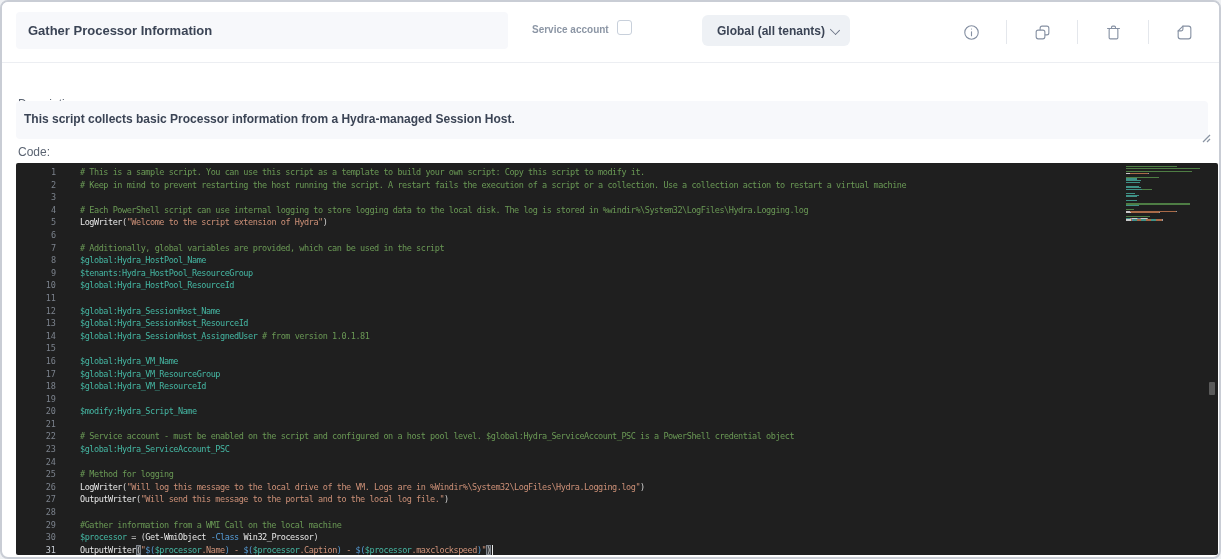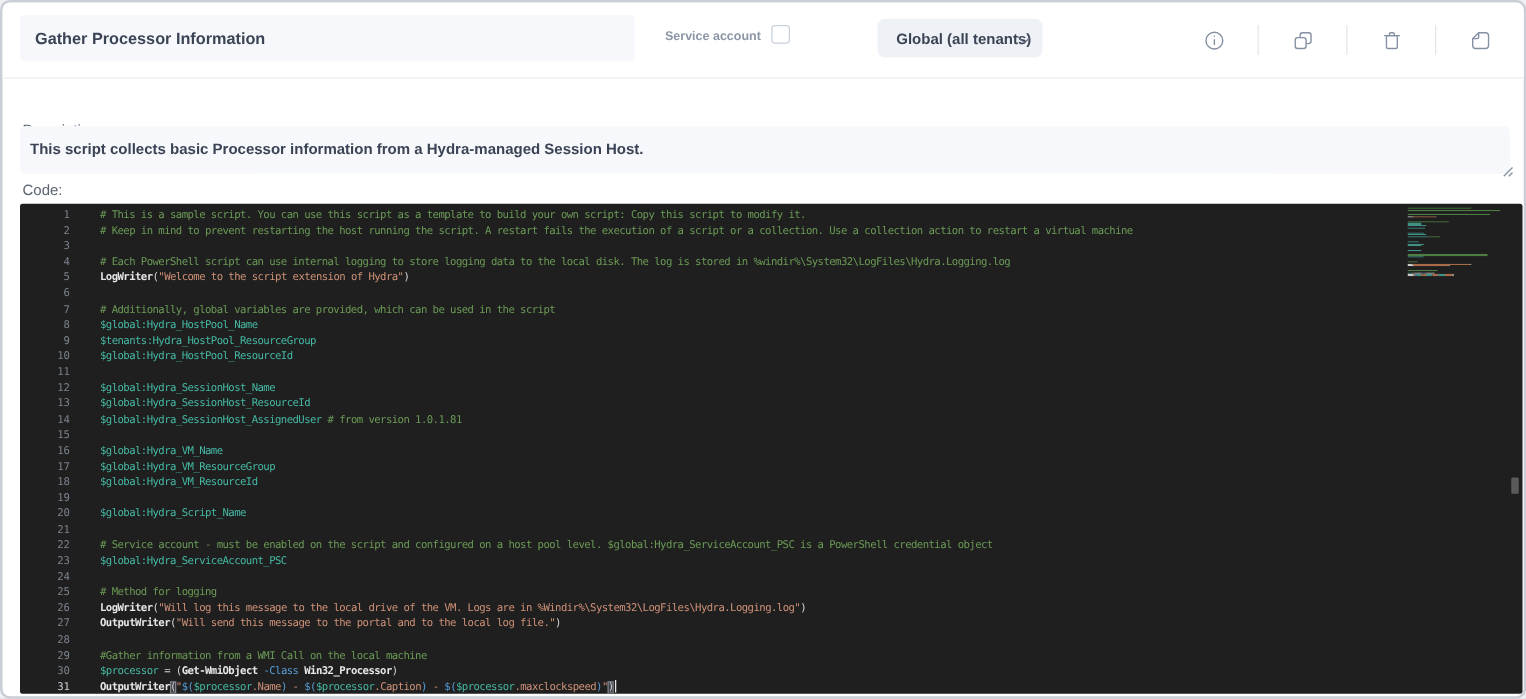--- a/index.html
+++ b/index.html
@@ -6,21 +6,21 @@
   .frame{position:relative;width:1221px;height:559px;box-sizing:border-box;background:#fff;
          border:2px solid #c9cdd5;border-radius:8px;overflow:hidden;}
   
   .header{position:absolute;left:0;top:0;width:100%;height:60px;border-bottom:1px solid #eceef2;background:#fff;}
   .name-input{position:absolute;left:14px;top:10px;width:492px;height:37px;box-sizing:border-box;
       background:#f7f8fb;border:none;border-radius:4px;padding:0 12px;
       font-family:"Liberation Sans",sans-serif;font-size:13px;font-weight:700;color:#3b4455;outline:none;}
   .svc-label{position:absolute;left:530px;top:22px;font-size:10px;font-weight:600;color:#8c96a5;}
   .checkbox{position:absolute;left:615px;top:18px;width:13px;height:13px;background:#fff;
       border:1.5px solid #c8d0db;border-radius:3px;cursor:pointer;}
-  .dropdown{position:absolute;left:700px;top:13px;width:132px;height:31px;background:#eef1f5;border-radius:6px;
+  .dropdown{position:absolute;left:700px;top:13px;width:148px;height:31px;background:#eef1f5;border-radius:6px;
       display:flex;align-items:center;cursor:pointer;}
   .dropdown .dd-label{margin-left:15px;font-size:12px;font-weight:700;color:#3b4455;}
   .dropdown .chev{position:absolute;right:11px;top:11px;width:7px;height:7px;
       border-right:1.5px solid #6b7486;border-bottom:1.5px solid #6b7486;transform:rotate(45deg) scale(1,.8);}
   .iconbar{position:absolute;right:0;top:0;height:60px;display:flex;align-items:center;}
   .icon-btn{width:38px;height:38px;display:flex;align-items:center;justify-content:center;cursor:pointer;
       background:none;border:none;padding:0;margin:0 16px;}
   .icon-btn svg{stroke:#8590a2;fill:none;stroke-width:1.4;stroke-linecap:round;stroke-linejoin:round;}
   .vdiv{width:1px;height:24px;background:#e4e7ec;}
   
@@ -34,21 +34,21 @@
   .editor{position:absolute;left:14px;top:161px;width:1202px;height:392px;background:#1f1f1f;
       border-radius:2px;overflow:hidden;font-family:"DejaVu Sans Mono",monospace;
       font-size:8.5px;letter-spacing:-0.45px;cursor:text;}
   .code-lines{padding-top:3px;}
   .cl{display:flex;height:12.6px;line-height:12.6px;white-space:pre;}
   .gut{display:inline-block;width:40px;text-align:right;color:#7b828c;flex:none;letter-spacing:0;}
   .gut-active{color:#c8cdd4;}
   .ct{margin-left:24px;}
   .tok-c{color:#6a9955;}
   .tok-v{color:#45b8a4;}
-  .tok-w{color:#e8e8e8;font-weight:bold;}
+  .tok-w{color:#e8e8e8;font-weight:normal;}
   .tok-s{color:#ce9178;}
   .tok-p{color:#d4d4d4;}
   .tok-b{color:#569cd6;}
   .tok-m{color:#d4d4d4;outline:1px solid #7e848c;outline-offset:-1px;background:#3a3d41;}
   .caret{display:inline-block;width:1.5px;height:10px;background:#eaeaea;vertical-align:middle;margin-left:1px;}
   .minimap{position:absolute;right:12px;top:3px;width:80px;}
   .mm-row{height:1.1px;margin-bottom:0.7px;font-size:0;white-space:nowrap;overflow:hidden;max-width:78px;}
   .mm-seg{display:inline-block;height:1.1px;}
   .scroll-thumb{position:absolute;right:3px;top:219px;width:6px;height:13px;background:#8b8b8b;opacity:.55;border-radius:1px;cursor:grab;}
 </style>
@@ -124,21 +124,21 @@
         <div class="cl"><span class="gut">10</span><span class="ct"><span class="tok-v">$global:Hydra_HostPool_ResourceId</span></span></div>
         <div class="cl"><span class="gut">11</span><span class="ct"></span></div>
         <div class="cl"><span class="gut">12</span><span class="ct"><span class="tok-v">$global:Hydra_SessionHost_Name</span></span></div>
         <div class="cl"><span class="gut">13</span><span class="ct"><span class="tok-v">$global:Hydra_SessionHost_ResourceId</span></span></div>
         <div class="cl"><span class="gut">14</span><span class="ct"><span class="tok-v">$global:Hydra_SessionHost_AssignedUser </span><span class="tok-c"># from version 1.0.1.81</span></span></div>
         <div class="cl"><span class="gut">15</span><span class="ct"></span></div>
         <div class="cl"><span class="gut">16</span><span class="ct"><span class="tok-v">$global:Hydra_VM_Name</span></span></div>
         <div class="cl"><span class="gut">17</span><span class="ct"><span class="tok-v">$global:Hydra_VM_ResourceGroup</span></span></div>
         <div class="cl"><span class="gut">18</span><span class="ct"><span class="tok-v">$global:Hydra_VM_ResourceId</span></span></div>
         <div class="cl"><span class="gut">19</span><span class="ct"></span></div>
-        <div class="cl"><span class="gut">20</span><span class="ct"><span class="tok-v">$global:Hydra_Script_Name</span></span></div>
+        <div class="cl"><span class="gut">20</span><span class="ct"><span class="tok-v">$modify:Hydra_Script_Name</span></span></div>
         <div class="cl"><span class="gut">21</span><span class="ct"></span></div>
         <div class="cl"><span class="gut">22</span><span class="ct"><span class="tok-c"># Service account - must be enabled on the script and configured on a host pool level. $global:Hydra_ServiceAccount_PSC is a PowerShell credential object</span></span></div>
         <div class="cl"><span class="gut">23</span><span class="ct"><span class="tok-v">$global:Hydra_ServiceAccount_PSC</span></span></div>
         <div class="cl"><span class="gut">24</span><span class="ct"></span></div>
         <div class="cl"><span class="gut">25</span><span class="ct"><span class="tok-c"># Method for logging</span></span></div>
         <div class="cl"><span class="gut">26</span><span class="ct"><span class="tok-w">LogWriter</span><span class="tok-p">(</span><span class="tok-s">"Will log this message to the local drive of the VM. Logs are in %Windir%\System32\LogFiles\Hydra.Logging.log"</span><span class="tok-p">)</span></span></div>
         <div class="cl"><span class="gut">27</span><span class="ct"><span class="tok-w">OutputWriter</span><span class="tok-p">(</span><span class="tok-s">"Will send this message to the portal and to the local log file."</span><span class="tok-p">)</span></span></div>
         <div class="cl"><span class="gut">28</span><span class="ct"></span></div>
         <div class="cl"><span class="gut">29</span><span class="ct"><span class="tok-c">#Gather information from a WMI Call on the local machine</span></span></div>
         <div class="cl"><span class="gut">30</span><span class="ct"><span class="tok-v">$processor</span><span class="tok-p"> = (</span><span class="tok-w">Get-WmiObject</span><span class="tok-p"> </span><span class="tok-b">-Class</span><span class="tok-p"> </span><span class="tok-w">Win32_Processor</span><span class="tok-p">)</span></span></div>

